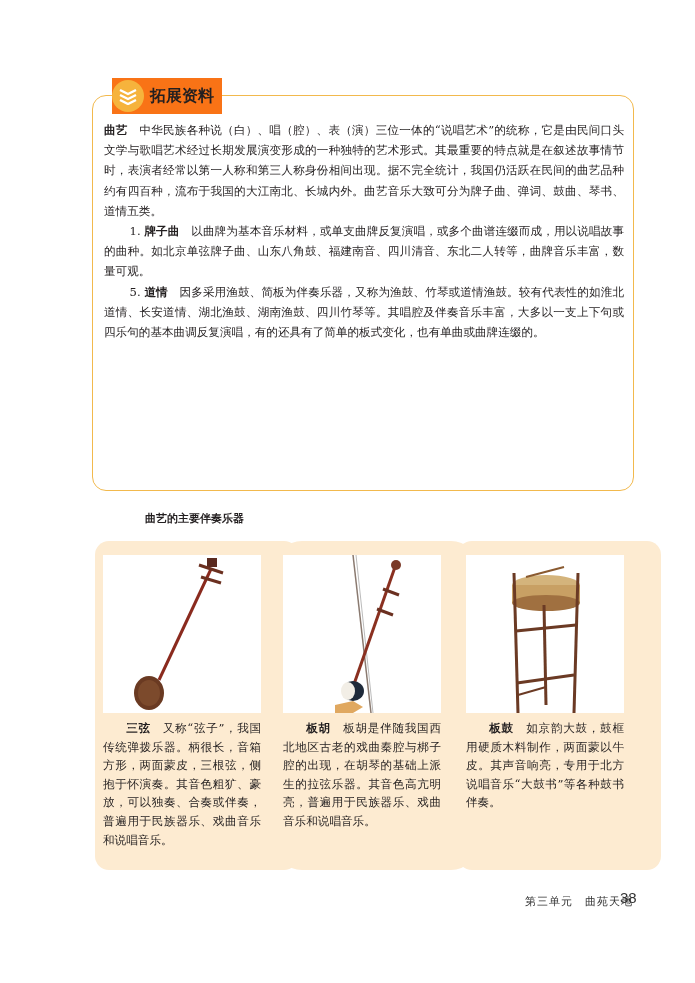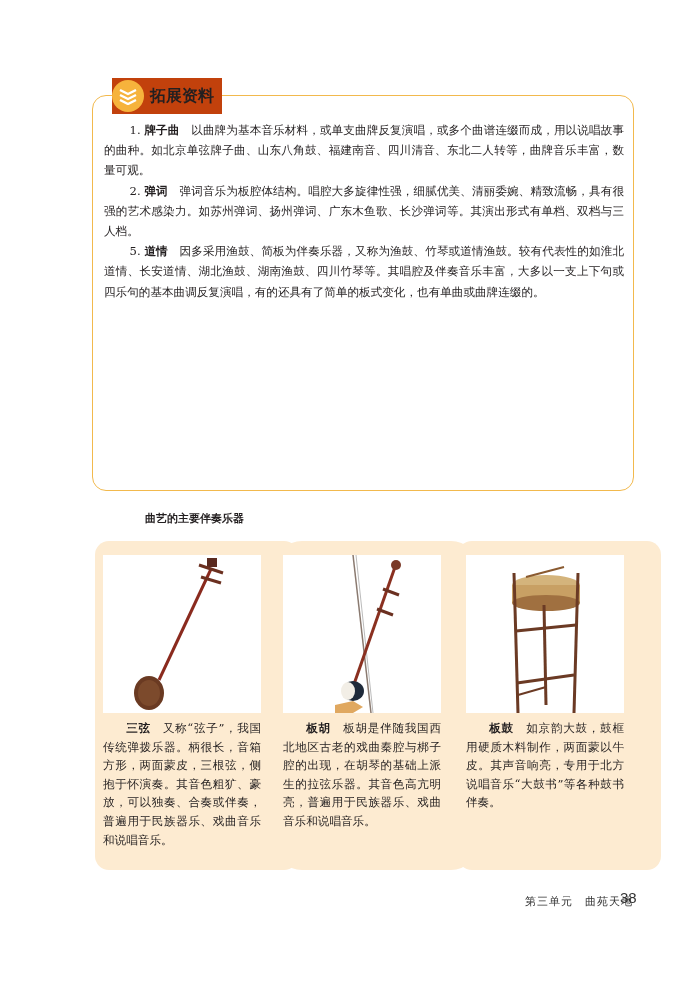--- a/index.html
+++ b/index.html
@@ -1,21 +1,21 @@
 <!DOCTYPE html>
 <html><head>
 <meta charset="utf-8">
 <style>
   html,body{margin:0;padding:0;background:#fff;}
   body{width:695px;height:983px;position:relative;overflow:hidden;
        font-family:"DejaVu Serif","Liberation Serif",serif;color:#231f20;}
   .box{position:absolute;left:92px;top:95px;width:542px;height:396px;
        border:1.5px solid #f2b94d;border-radius:14px;box-sizing:border-box;}
   .box-head{position:absolute;left:112px;top:78px;height:36px;display:flex;align-items:center;
-       background:#c2410c;padding-right:8px;}
+       background:#f97316;padding-right:8px;}
   .badge{width:32px;height:32px;border-radius:50%;background:#f6b33c;position:relative;margin-right:6px;}
   .badge svg{position:absolute;left:6px;top:7px;}
   .box-title{font-family:"DejaVu Sans","Liberation Sans",sans-serif;font-weight:bold;font-size:16px;color:#231f20;}
   .box-body{position:absolute;left:104px;top:120px;width:520px;font-size:11.6px;line-height:20.2px;text-align:justify;}
   .box-body p{margin:0;}
   .ind{text-indent:2.2em;}
   .kw{font-family:"DejaVu Sans","Liberation Sans",sans-serif;font-weight:bold;}
   .sec-title{position:absolute;left:105px;top:511px;font-family:"DejaVu Sans","Liberation Sans",sans-serif;
        font-weight:bold;font-size:11px;padding-left:40px;}
   .card{position:absolute;top:541px;width:203px;height:329px;background:#fdebd1;border-radius:14px;}
@@ -38,25 +38,25 @@
     <svg width="20" height="18" viewBox="0 0 20 18">
       <path d="M2 3 L10 7 L18 3" fill="none" stroke="#fff" stroke-width="2.4" stroke-linejoin="round"></path>
       <path d="M2 8 L10 12 L18 8" fill="none" stroke="#fff" stroke-width="2.4" stroke-linejoin="round"></path>
       <path d="M2 13 L10 17 L18 13" fill="none" stroke="#fff" stroke-width="2.4" stroke-linejoin="round"></path>
     </svg>
   </div>
   <span class="box-title">拓展资料</span>
 </div>
 
 <div class="box-body">
+  <p>
+    <span class="kw">曲艺</span><span>　中华民族各种说（白）、唱（腔）、表（演）三位一体的“说唱艺术”的统称，它是由民间口头文学与歌唱艺术经过长期发展演变形成的一种独特的艺术形式。其最重要的特点就是在叙述故事情节时，表演者经常以第一人称和第三人称身份相间出现。据不完全统计，我国仍活跃在民间的曲艺品种约有四百种，流布于我国的大江南北、长城内外。曲艺音乐大致可分为牌子曲、弹词、鼓曲、琴书、道情五类。</span>
+  </p>
   <p class="ind">
     <span>1.</span> <span class="kw">牌子曲</span><span>　以曲牌为基本音乐材料，或单支曲牌反复演唱，或多个曲谱连缀而成，用以说唱故事的曲种。如北京单弦牌子曲、山东八角鼓、福建南音、四川清音、东北二人转等，曲牌音乐丰富，数量可观。</span>
-  </p>
-  <p class="ind">
-    <span>2.</span> <span class="kw">弹词</span><span>　弹词音乐为板腔体结构。唱腔大多旋律性强，细腻优美、清丽委婉、精致流畅，具有很强的艺术感染力。如苏州弹词、扬州弹词、广东木鱼歌、长沙弹词等。其演出形式有单档、双档与三人档。</span>
   </p>
   <p class="ind">
     <span>5.</span> <span class="kw">道情</span><span>　因多采用渔鼓、简板为伴奏乐器，又称为渔鼓、竹琴或道情渔鼓。较有代表性的如淮北道情、长安道情、湖北渔鼓、湖南渔鼓、四川竹琴等。其唱腔及伴奏音乐丰富，大多以一支上下句或四乐句的基本曲调反复演唱，有的还具有了简单的板式变化，也有单曲或曲牌连缀的。</span>
   </p>
 </div>
 
 <div class="sec-title">曲艺的主要伴奏乐器</div>
 
 <div class="card" style="left:95px;">
   <div class="img">

